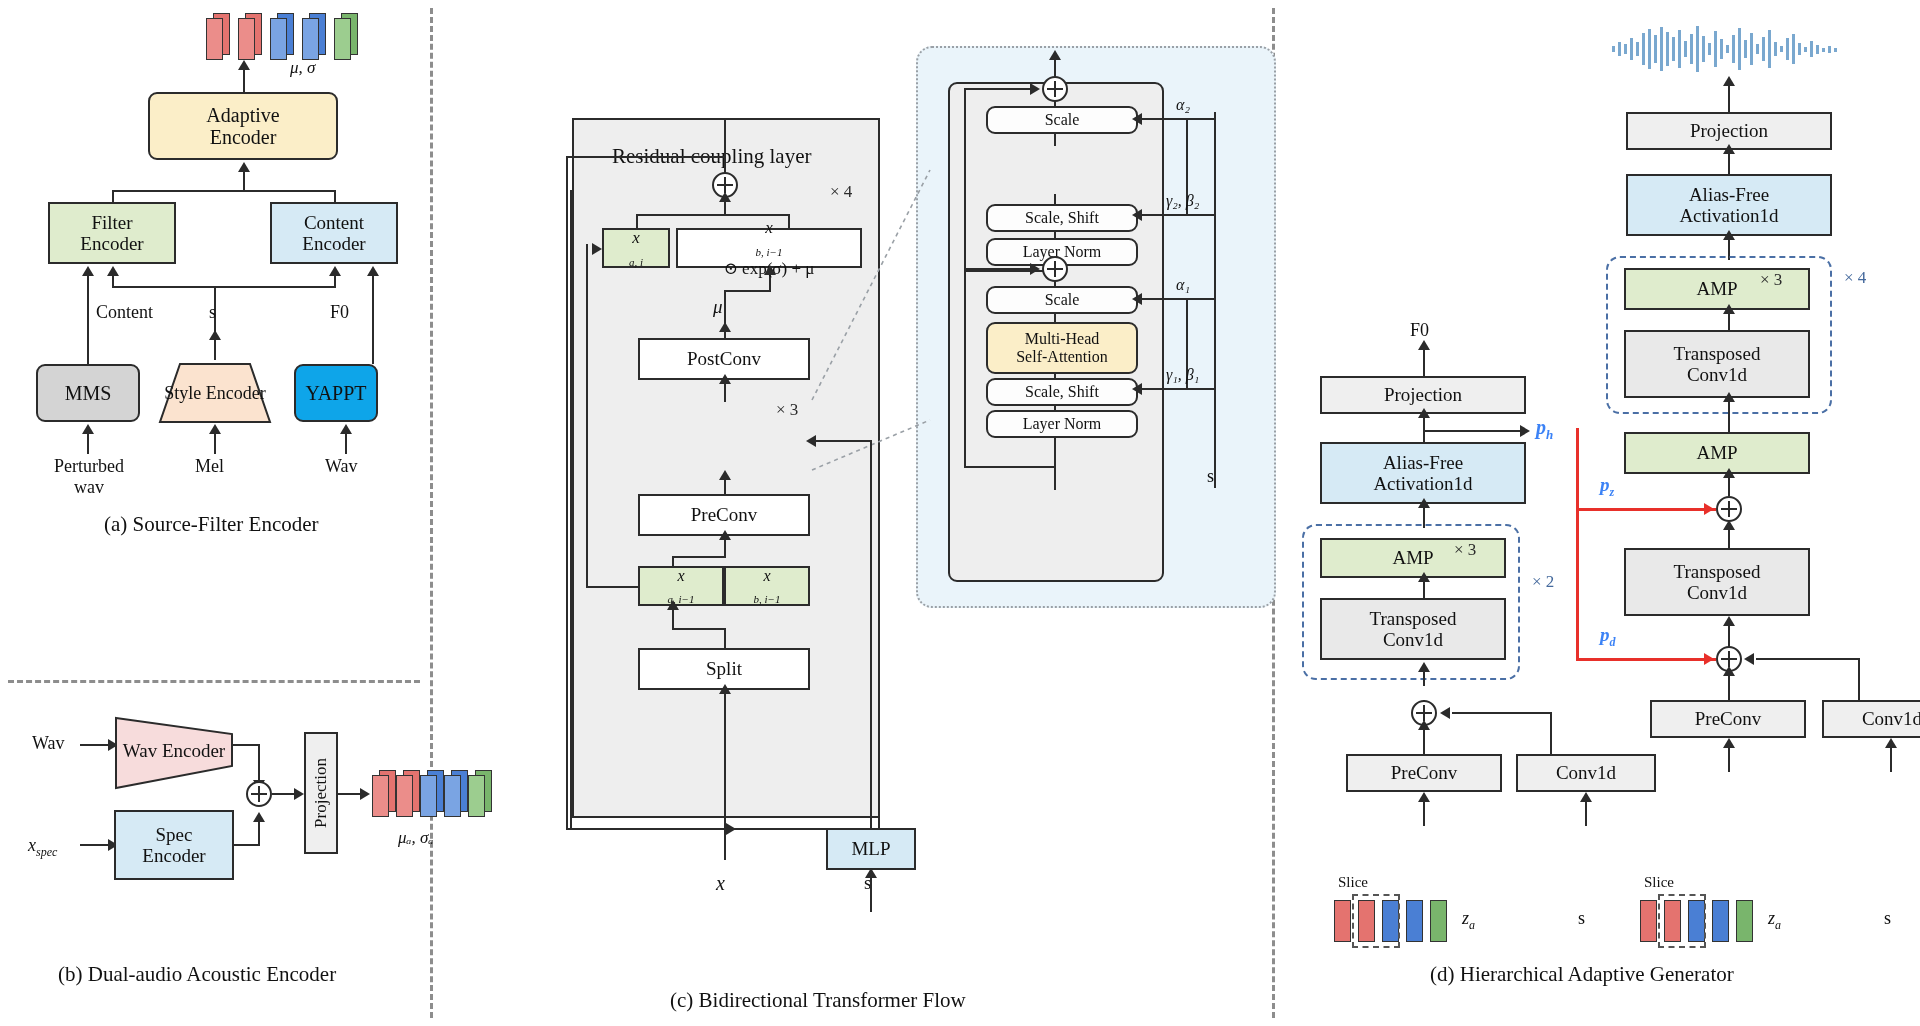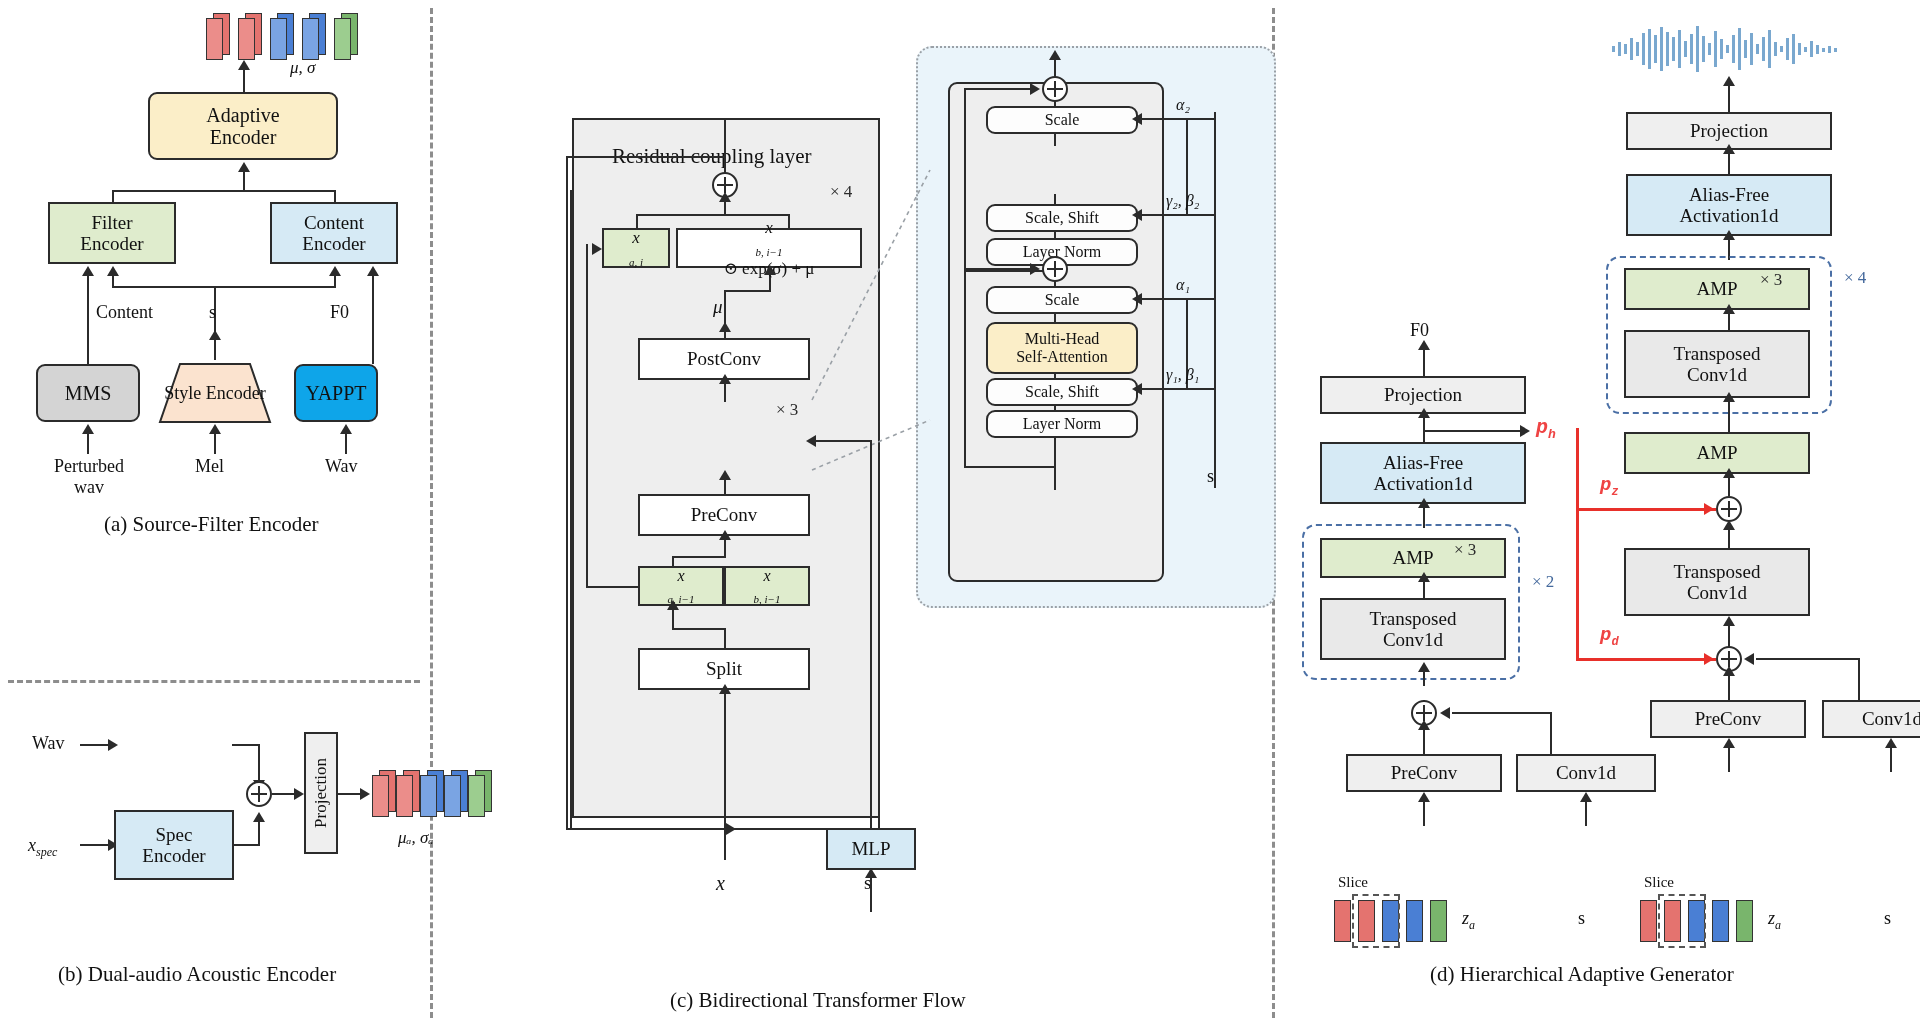--- a/index.html
+++ b/index.html
@@ -36,21 +36,21 @@
   .dotgrp{position:absolute;box-sizing:border-box;border:2px dotted #9aa0a6;border-radius:16px;background:#eaf4fa;}
   .slicebox{position:absolute;box-sizing:border-box;border:2px dashed #555;}
   .panel-caption{position:absolute;font-size:21px;white-space:nowrap;}
   .divider{position:absolute;border-left:3px dashed #8d8d8d;}
   .divider-h{position:absolute;border-top:3px dashed #8d8d8d;}
   .xmark{position:absolute;font-size:17px;color:#2b2b2b;white-space:nowrap;}
   .xmark.blue{color:#44699c;}
   .tok{position:absolute;}
   .tok .back{position:absolute;left:7px;top:-5px;width:17px;height:42px;border:1.6px solid #333;box-sizing:border-box;}
   .tok .front{position:absolute;left:0;top:0;width:17px;height:42px;border:1.6px solid #333;box-sizing:border-box;}
-  .redtxt{color:#ef4444;font-family:Liberation Mono, monospace;}
+  .redtxt{color:#3b82f6;}
 </style>
 </head>
 <body>
 
 <div class="stage">
 
   <div class="divider" style="left:430px;top:8px;height:1010px;"></div>
   <div class="divider" style="left:1272px;top:8px;height:1010px;"></div>
   <div class="divider-h" style="left:8px;top:680px;width:412px;"></div>
 
@@ -155,20 +155,28 @@
   </div>
   <div class="lbl" style="left:195px;top:456px;font-size:18px;">Mel</div>
   <div class="lbl" style="left:325px;top:456px;font-size:18px;">Wav</div>
 
   <div class="panel-caption" style="left:104px;top:512px;">(a) Source-Filter Encoder</div>
 
   <div class="lbl" style="left:32px;top:733px;font-size:18px;">Wav</div>
   <div class="hline" style="left:80px;top:744px;width:30px;"></div>
   <div class="ar-rt" style="left:108px;top:739px;"></div>
 
+  <div class="trap" style="left:114px;top:708px;width:120px;height:82px;font-size:19px;">
+    <svg width="120" height="82" style="position:absolute;left:0;top:0;">
+      <polygon points="2,10 118,26 118,58 2,80" fill="#f7dcdc" stroke="#2b2b2b" stroke-width="2"></polygon>
+    </svg>
+    <span style="position:relative;z-index:2;top:2px;">
+      <span>Wav</span>
+      <span>Encoder</span></span>
+  </div>
 
   <div class="lbl" style="left:28px;top:835px;font-size:18px;font-style:italic;">
     <span>x</span><sub style="font-size:12px;">spec</sub>
   </div>
   <div class="hline" style="left:80px;top:844px;width:30px;"></div>
   <div class="ar-rt" style="left:108px;top:839px;"></div>
 
   <div class="box" style="left:114px;top:810px;width:120px;height:70px;background:#d6eaf5;font-size:19px;">
     <span>
         <span>Spec</span>

